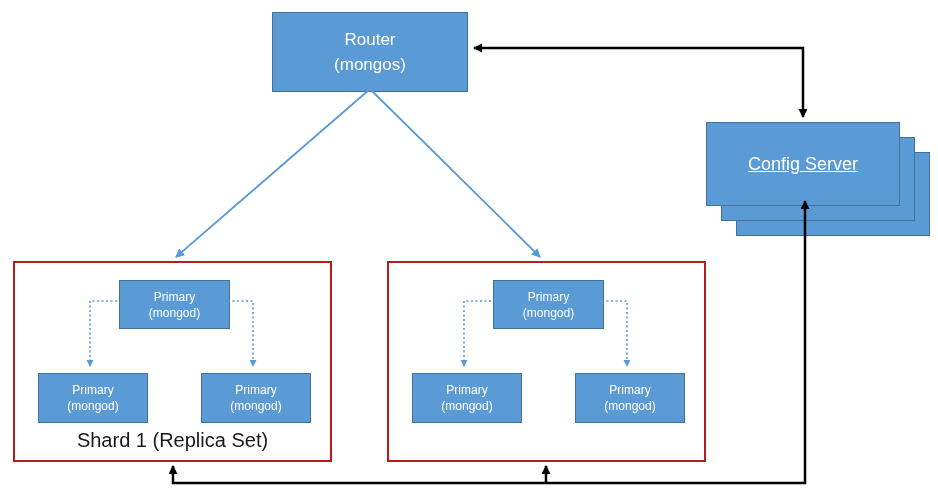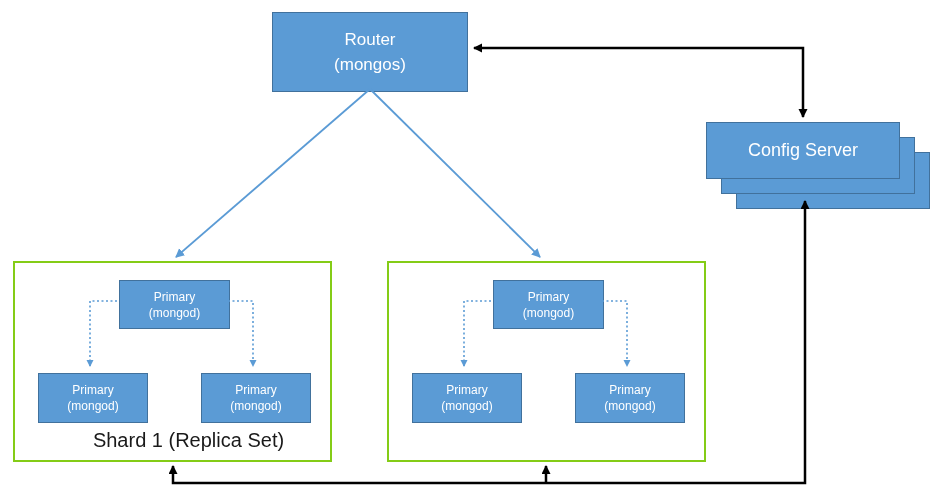--- a/index.html
+++ b/index.html
@@ -6,37 +6,37 @@
   #canvas{
     position:relative;width:938px;height:500px;background:#fff;
     font-family:"Liberation Sans",sans-serif;overflow:hidden;
   }
   .node{
     position:absolute;background:#5B9BD5;border:1.5px solid #41719C;
     box-sizing:border-box;display:flex;flex-direction:column;
     align-items:center;justify-content:center;color:#fff;text-align:center;
   }
   .router{left:272px;top:12px;width:196px;height:80px;font-size:17px;line-height:25px;}
-  .config{width:194px;height:57px;font-size:18px;}
+  .config{width:194px;height:84px;font-size:18px;text-decoration:underline;}
   .config-front{left:706px;top:122px;z-index:3;}
   .config-mid{left:721px;top:137px;z-index:2;}
   .config-back{left:736px;top:152px;z-index:1;}
   .shard{
     position:absolute;top:261px;width:319px;height:201px;background:#fff;
-    border:2px solid #84cc16;box-sizing:border-box;
+    border:2px solid #b91c1c;box-sizing:border-box;
   }
   .shard1{left:13px;}
   .shardN{left:387px;}
   .pnode{font-size:12px;line-height:16px;}
   .node-top{left:104px;top:17px;width:111px;height:49px;}
   .node-left{left:23px;top:110px;width:110px;height:50px;}
   .node-right{left:186px;top:110px;width:110px;height:50px;}
   .shard-label{
     position:absolute;left:0;top:166px;width:100%;text-align:center;
-    color:#1a1a1a;font-size:20px;padding-left:16px;
+    color:#1a1a1a;font-size:20px;
   }
   #wires{position:absolute;left:0;top:0;width:938px;height:500px;z-index:5;pointer-events:none;}
 </style>
 </head>
 <body>
 
 <div id="canvas">
 
   <div class="node router">
     <span>Router</span>

